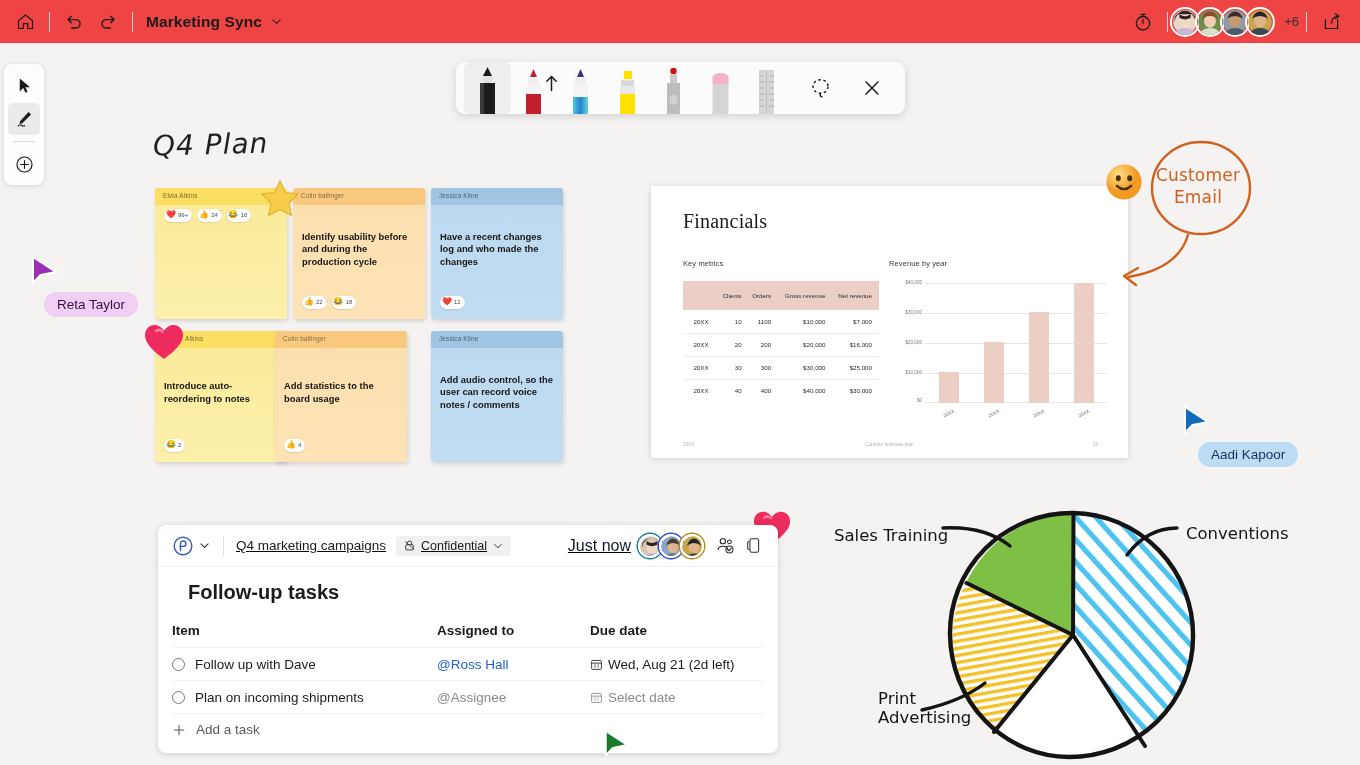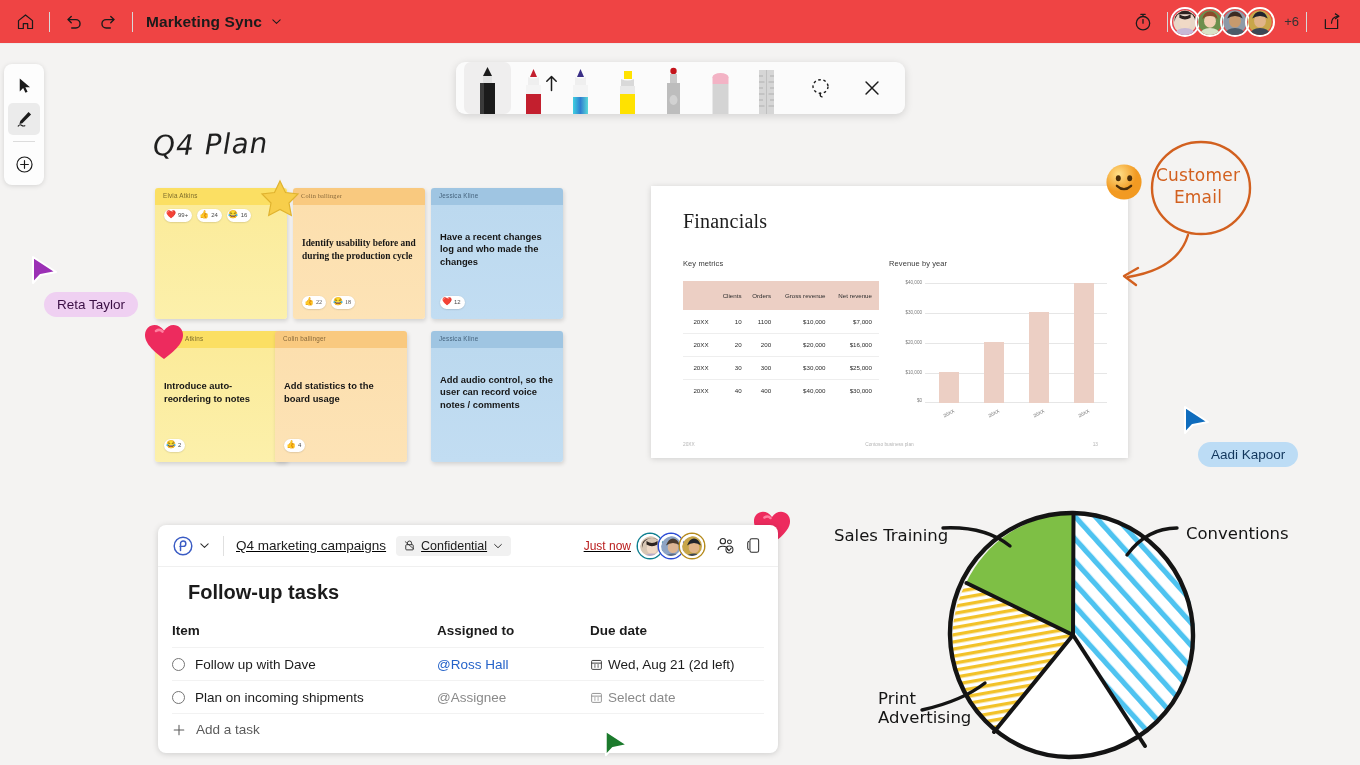--- a/index.html
+++ b/index.html
@@ -266,21 +266,21 @@
   }
   .loop-ico { width:22px; height:22px; border-radius:50%; display:flex;align-items:center;justify-content:center; }
   .tc-sep { width:1px; height:20px; background:#e0e0e0; margin:0 12px; }
   #tc-name { font-size: 13.5px; color: #1b1b1b; }
   #tc-sens {
     display:flex; align-items:center; gap:5px;
     background:#f1f1f1; border-radius:4px; padding:3px 7px;
     font-size:12.5px; color:#1b1b1b; margin-left:10px; cursor:pointer;
   }
   #tc-right { margin-left:auto; display:flex; align-items:center; gap:0; }
-  #tc-saved { font-size:12px; color:#b91c1c; margin-right:10px; }
+  #tc-saved { font-size:16px; color:#0f172a; margin-right:10px; }
   .tav { width:24px; height:24px; border-radius:50%; margin-left:-3px; border:2px solid #fff; position:relative; overflow:hidden; cursor:pointer; }
   #tc-title {
     font-size: 20px; font-weight: 700; color: #1b1b1b;
     padding: 14px 0 0 30px;
   }
   #tasktable { width: 100%; padding: 0 14px; margin-top: 10px; }
   .trow { display: flex; align-items: center; height: 33px; }
   .trow.hdr { font-size: 13.5px; font-weight: 600; color: #1b1b1b; }
   .trow.item { border-top: 1px solid #f2f2f2; font-size: 13.5px; color: #1b1b1b; }
   .c-item { width: 265px; display:flex; align-items:center; gap:10px; }
@@ -532,21 +532,21 @@
       <span class="rx">
           <span class="em">😂</span>
           <span>16</span>
         </span>
     </div>
   </div>
   <svg class="sticker" style="left:258px;top:177px;" width="44" height="44" viewBox="0 0 44 44">
     <path d="M22 4 L27.5 15.5 L40 17 L31 26 L33.3 38.5 L22 32.5 L10.7 38.5 L13 26 L4 17 L16.5 15.5 Z" fill="#f7ce4b" stroke="#e0b32f" stroke-width="1.2"></path>
   </svg>
 
-  <div class="note orange" style="left:293px;top:188px;font-family:Liberation Serif, serif;">
+  <div class="note orange" style="left:293px;top:188px;">
     <div class="note-hdr">Colin ballinger</div>
     <div class="note-body">Identify usability before and during the production cycle</div>
     <div class="note-foot">
       <span class="rx">
           <span class="em">👍</span>
           <span>22</span>
         </span>
       <span class="rx">
           <span class="em">😂</span>
           <span>18</span>

